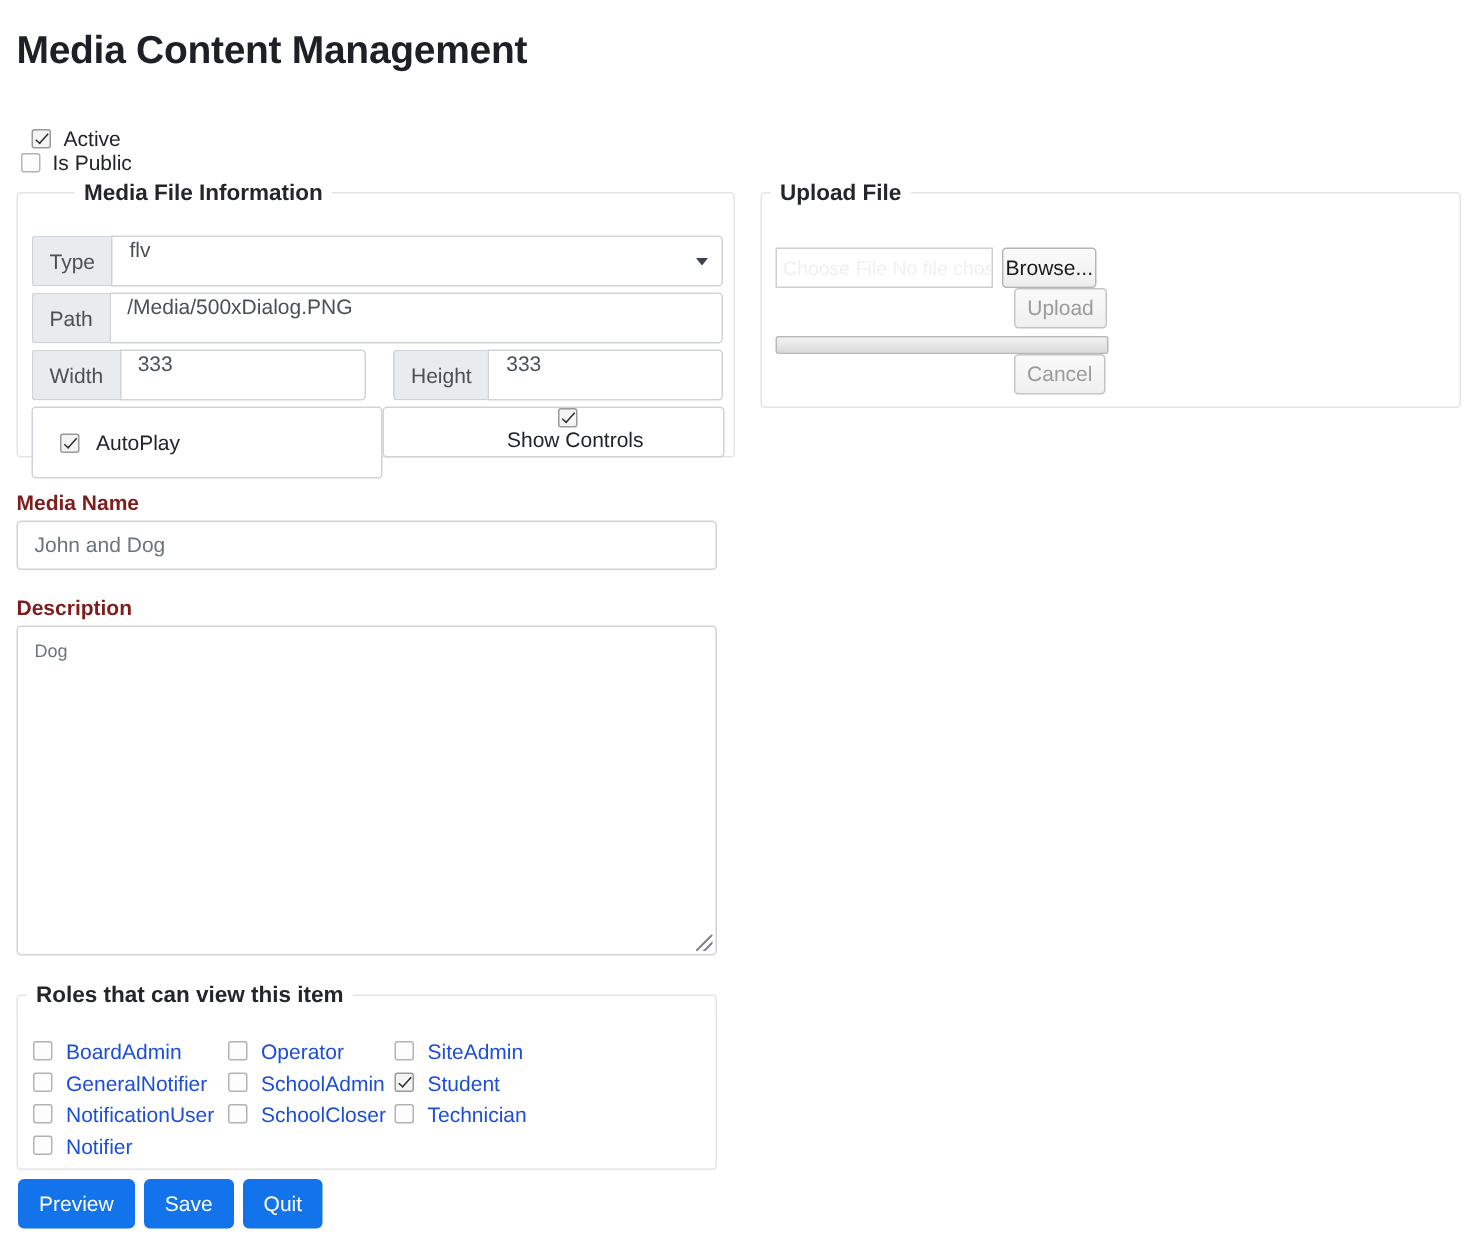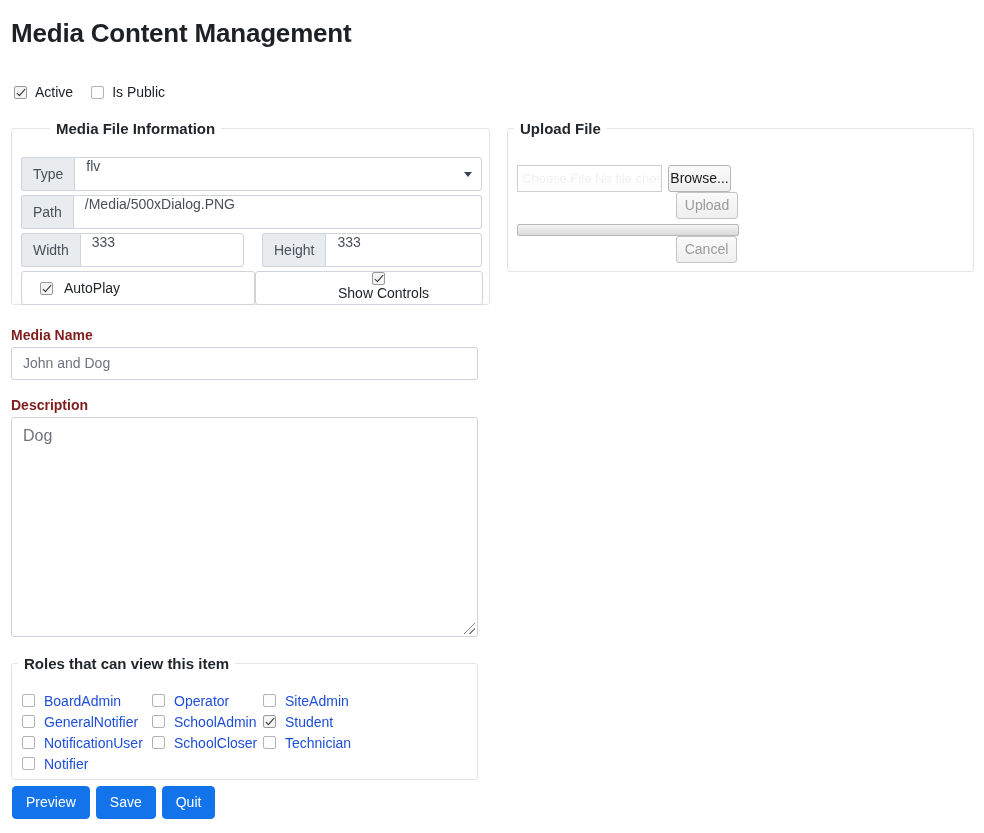--- a/index.html
+++ b/index.html
@@ -31,20 +31,21 @@
     white-space: nowrap;
   }
 
   
   .flags-row {
     position: absolute;
     left: 14px;
     top: 84px;
     display: flex;
     align-items: center;
+    flex-direction: column;
   }
   .flag-item {
     display: flex;
     align-items: center;
     margin-right: 18px;
     white-space: nowrap;
   }
   .flag-item .lbl { margin-left: 8px; font-size: 14px; color: #212529; }
 
   
@@ -179,21 +180,21 @@
     align-items: center;
     border: 1px solid #ced4da;
     border-radius: 3px;
     background: #fff;
     box-sizing: border-box;
     padding-left: 18px;
     font-size: 14px;
     color: #212529;
   }
   .cbbox .lbl { margin-left: 11px; }
-  .row-autoplay { left: 9px;  top: 134px; width: 234px; height: 34px; }
+  .row-autoplay { left: 9px;  top: 134px; width: 234px; height: 48px; }
   .row-controls { left: 243px;top: 134px; width: 228px; height: 34px; flex-direction: column; }
 
   
   .file-input {
     position: absolute;
     left: 9px;
     top: 28px;
     width: 145px;
     height: 27px;
     border: 1px solid #cfcfcf;
@@ -270,21 +271,21 @@
     left: 11px; top: 347px; width: 467px; height: 33px; line-height: 31px;
   }
   #description-input {
     position: absolute;
     left: 11px; top: 417px; width: 467px; height: 220px;
     box-sizing: border-box;
     border: 1px solid #ced4da;
     border-radius: 3px;
     background: #fff;
     font-family: "Liberation Sans", sans-serif;
-    font-size: 16px;
+    font-size: 12px;
     color: #6c757d;
     padding: 9px 11px;
     cursor: text;
     overflow: hidden;
   }
   
   #description-input::after {
     content: "";
     position: absolute;
     right: 2px;

